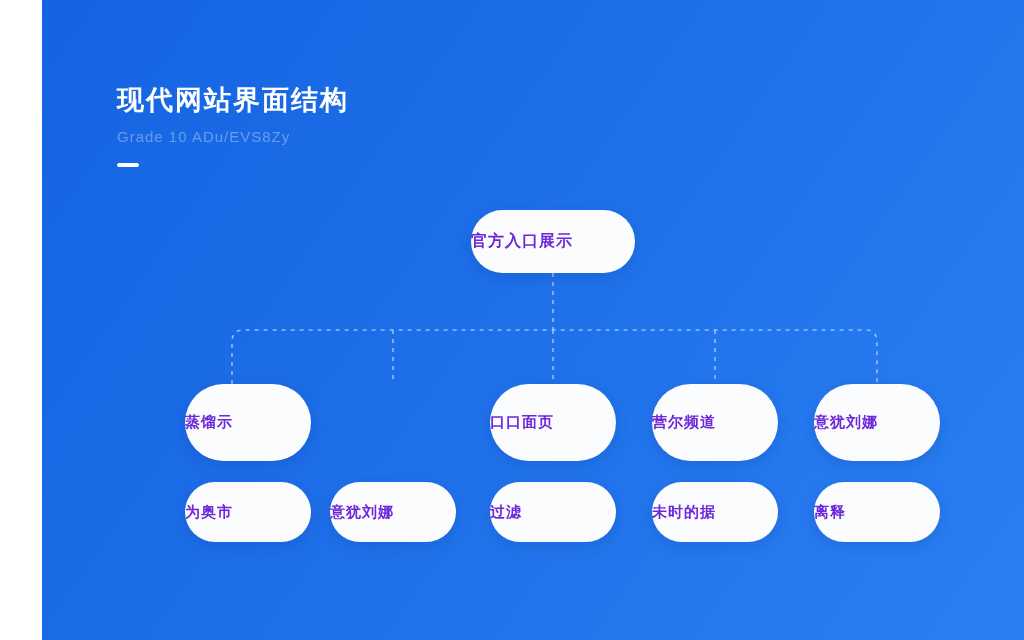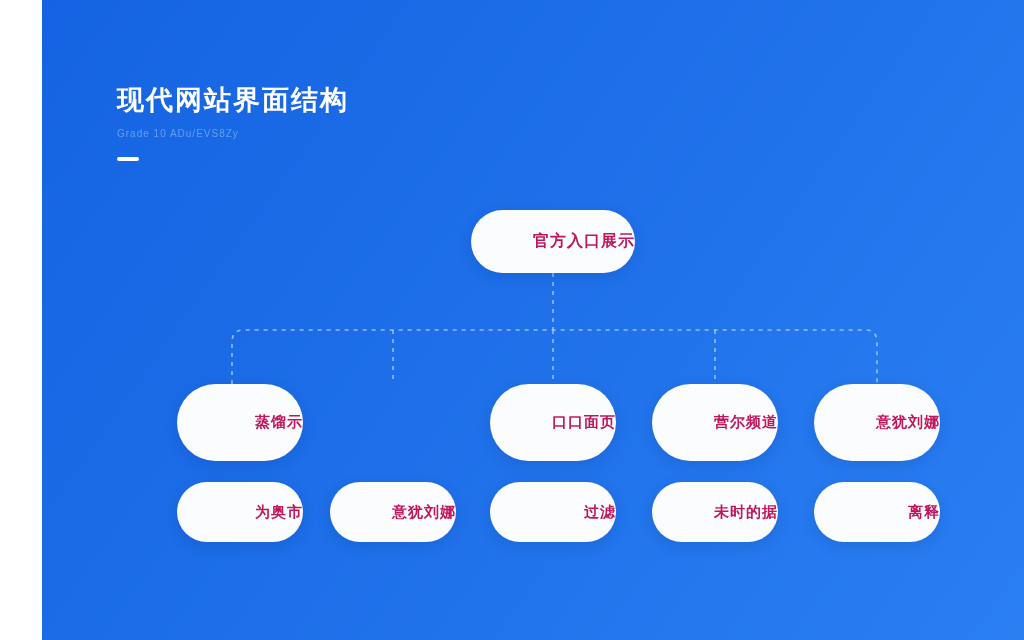--- a/index.html
+++ b/index.html
@@ -24,21 +24,21 @@
   }
   .title {
     margin: 0;
     color: #ffffff;
     font-size: 27px;
     font-weight: 700;
     letter-spacing: 2px;
   }
   .subtitle {
     margin-top: 10px;
-    font-size: 10px;
+    font-size: 15px;
     letter-spacing: 1px;
     color: rgba(205, 228, 255, 0.42);
   }
   .title-underline {
     margin-top: 18px;
     width: 22px;
     height: 4px;
     border-radius: 2px;
     background: #ffffff;
   }
@@ -49,39 +49,39 @@
     width: 1024px;
     height: 640px;
     pointer-events: none;
   }
   .node {
     position: absolute;
     background: #fbfcfe;
     border-radius: 40px;
     display: flex;
     align-items: center;
-    justify-content: flex-end;
+    justify-content: flex-start;
     box-shadow: 0 4px 14px rgba(10, 50, 130, 0.18);
-    color: #be185d;
+    color: #6d28d9;
     font-size: 15px;
     font-weight: 600;
     letter-spacing: 1px;
     white-space: nowrap;
   }
   .node.root {
     left: 429px;
     top: 210px;
     width: 164px;
     height: 63px;
     border-radius: 32px;
     font-size: 16px;
   }
   .node.r1 { top: 384px; width: 126px; height: 77px; }
   .node.r2 { top: 482px; width: 126px; height: 60px; border-radius: 30px; }
-  .c1 { left: 135px; }
+  .c1 { left: 143px; }
   .c2 { left: 288px; }
   .c3 { left: 448px; }
   .c4 { left: 610px; }
   .c5 { left: 772px; }
 </style>
 </head>
 <body>
 
 <div class="stage">
 

